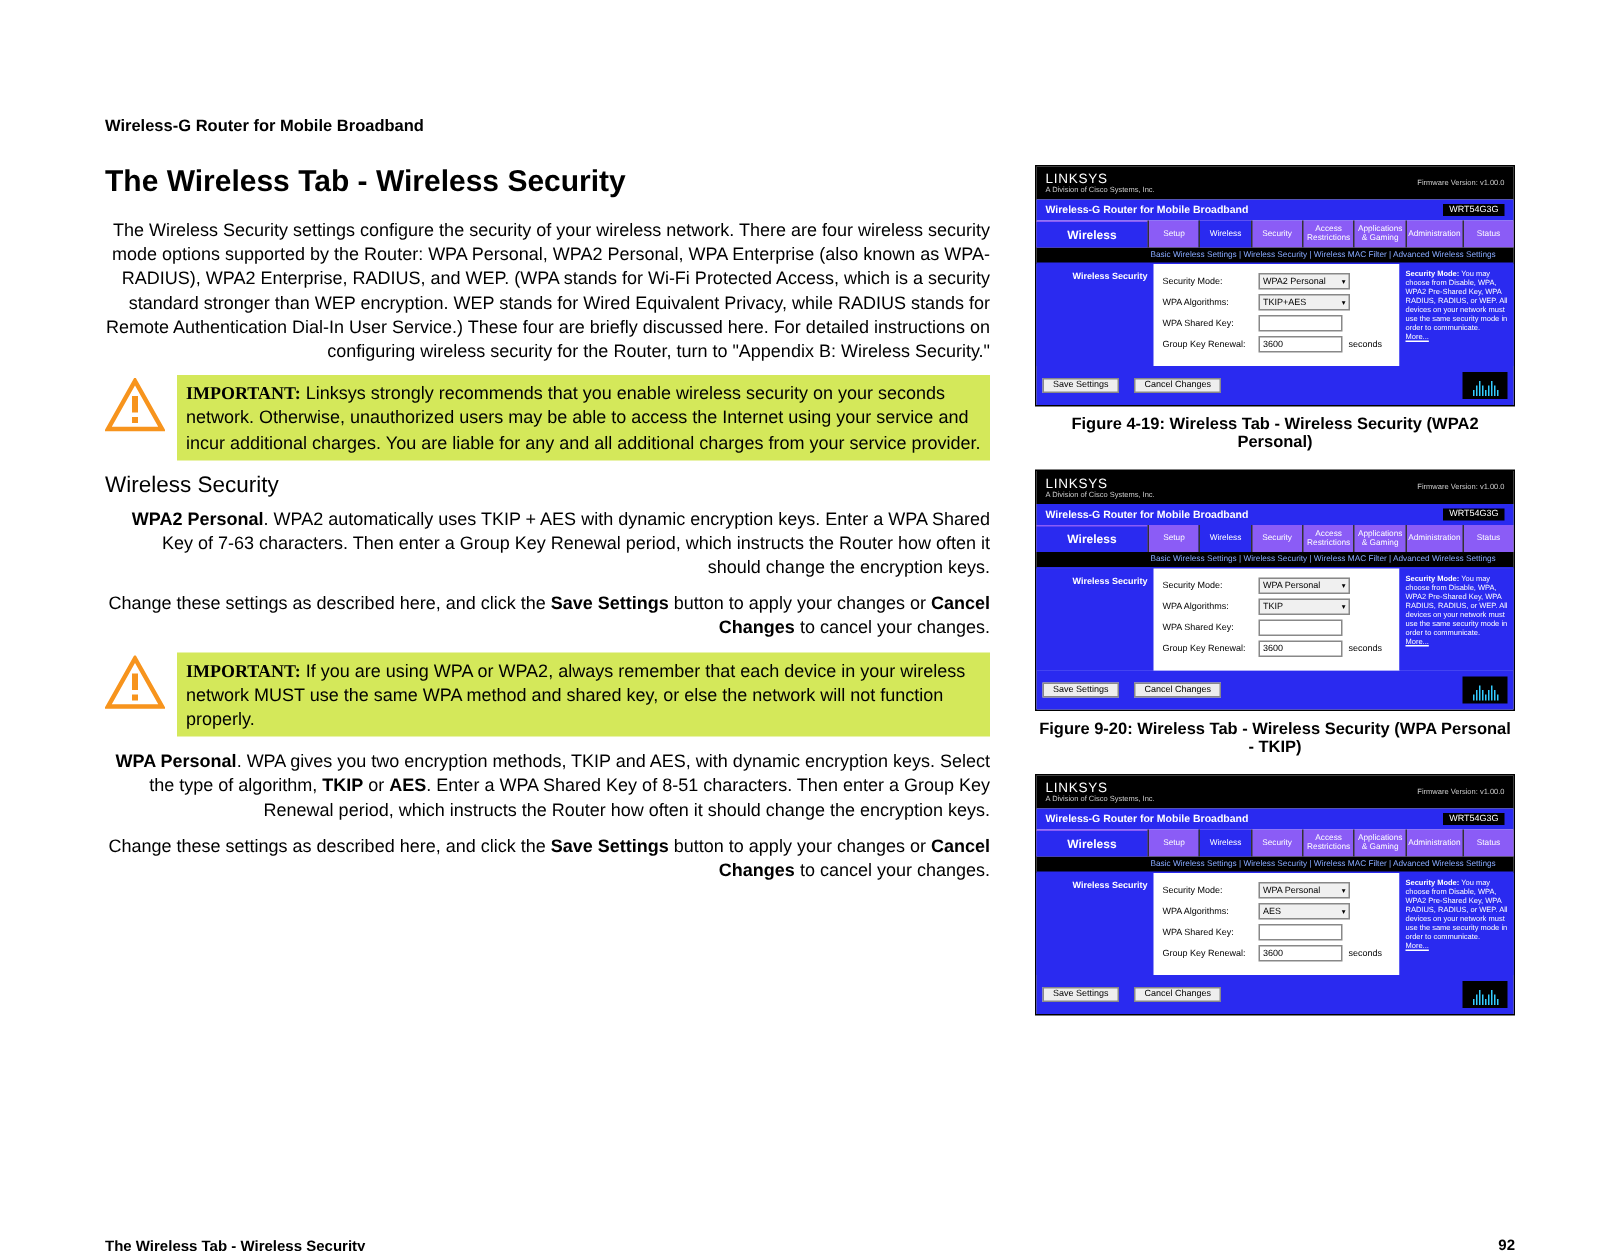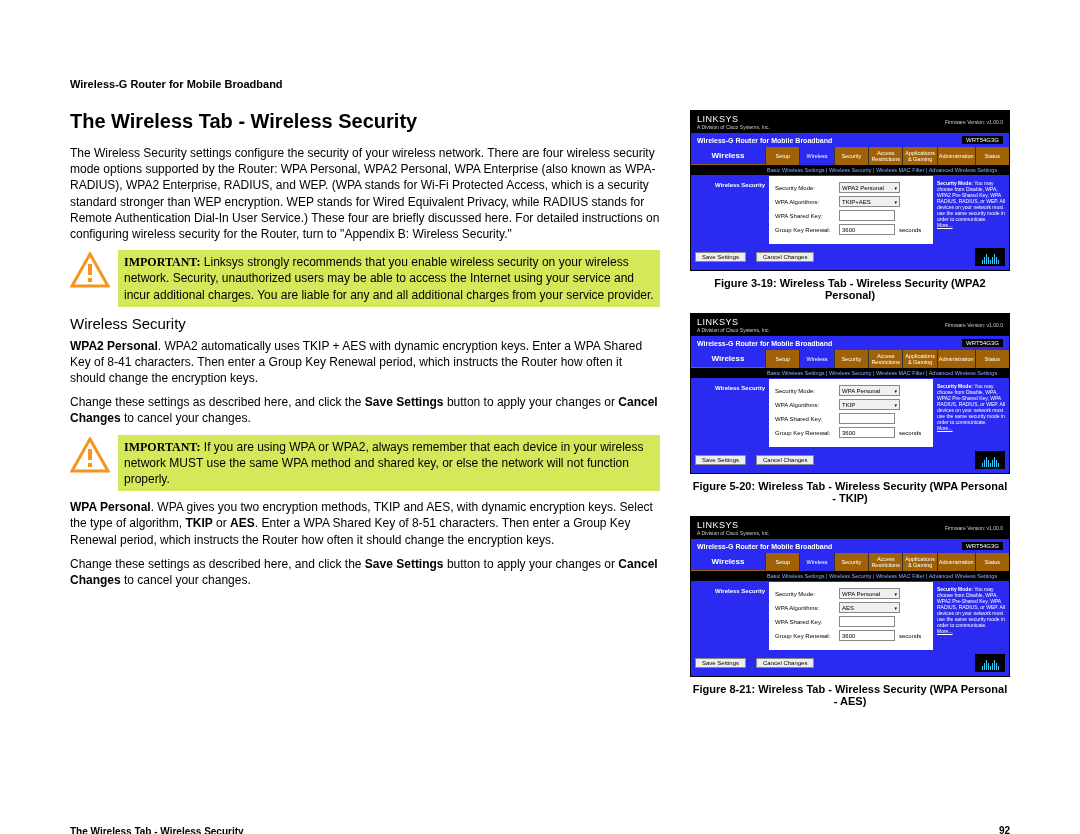--- a/index.html
+++ b/index.html
@@ -36,20 +36,21 @@
   }
   h1.section-title {
     font-size: 20px;
     font-weight: bold;
     margin: 0 0 12px 0;
   }
   .body-text {
     font-size: 12px;
     line-height: 1.35;
     margin: 0 0 8px 0;
+    text-align: right;
   }
   .subhead {
     font-size: 15px;
     margin: 8px 0 6px 0;
   }
   .callout {
     display: flex;
     align-items: flex-start;
     margin: 4px 0 8px 0;
   }
@@ -106,23 +107,23 @@
   .rs-bluebar {
     background: #2a2af0;
     display: flex;
     justify-content: space-between;
     align-items: center;
     padding: 3px 6px;
   }
   .rs-bluebar-title { font-size: 7px; font-weight: bold; }
   .rs-model { background:#000; padding:1px 4px; font-size:6px; }
   .rs-nav {
-    background: #a16207;
-    display: flex;
-    align-items: flex-start;
+    background: #8b5cf6;
+    display: flex;
+    align-items: center;
   }
   .rs-nav-left {
     background: #2a2af0;
     width: 70px;
     font-weight: bold;
     font-size: 8px;
     display: flex;
     align-items: center;
     justify-content: center;
     padding: 4px 2px;
@@ -216,28 +217,28 @@
       <h1 class="section-title">The Wireless Tab - Wireless Security</h1>
       <p class="body-text">The Wireless Security settings configure the security of your wireless network. There are four wireless security mode options supported by the Router: WPA Personal, WPA2 Personal, WPA Enterprise (also known as WPA-RADIUS), WPA2 Enterprise, RADIUS, and WEP. (WPA stands for Wi-Fi Protected Access, which is a security standard stronger than WEP encryption. WEP stands for Wired Equivalent Privacy, while RADIUS stands for Remote Authentication Dial-In User Service.) These four are briefly discussed here. For detailed instructions on configuring wireless security for the Router, turn to "Appendix B: Wireless Security."</p>
 
       <div class="callout">
         <svg class="warn-icon" viewBox="0 0 40 36">
           <polygon points="20,2 38,34 2,34" fill="none" stroke="#f7941d" stroke-width="3"></polygon>
           <rect x="18" y="12" width="4" height="11" fill="#f7941d"></rect>
           <rect x="18" y="26" width="4" height="4" fill="#f7941d"></rect>
         </svg>
         <div class="callout-text">
-          <b>IMPORTANT:</b><span> Linksys strongly recommends that you enable wireless security on your wireless network. Security, unauthorized users may be able to access the Internet using your service and incur additional charges. You are liable for any and all additional charges from your service provider.</span>
+          <b>IMPORTANT:</b><span> Linksys strongly recommends that you enable wireless security on your seconds network. Otherwise, unauthorized users may be able to access the Internet using your service and incur additional charges. You are liable for any and all additional charges from your service provider.</span>
         </div>
       </div>
 
       <div class="subhead">Wireless Security</div>
 
       <p class="body-text">
-        <b>WPA2 Personal</b><span>. WPA2 automatically uses TKIP + AES with dynamic encryption keys. Enter a WPA Shared Key of 8-41 characters. Then enter a Group Key Renewal period, which instructs the Router how often it should change the encryption keys.</span>
+        <b>WPA2 Personal</b><span>. WPA2 automatically uses TKIP + AES with dynamic encryption keys. Enter a WPA Shared Key of 7-63 characters. Then enter a Group Key Renewal period, which instructs the Router how often it should change the encryption keys.</span>
       </p>
 
       <p class="body-text">
         <span>Change these settings as described here, and click the </span><b>Save Settings</b><span> button to apply your changes or </span><b>Cancel Changes</b><span> to cancel your changes.</span>
       </p>
 
       <div class="callout">
         <svg class="warn-icon" viewBox="0 0 40 36">
           <polygon points="20,2 38,34 2,34" fill="none" stroke="#f7941d" stroke-width="3"></polygon>
           <rect x="18" y="12" width="4" height="11" fill="#f7941d"></rect>
@@ -313,21 +314,21 @@
               <span style="height:10px"></span>
               <span style="height:7px"></span>
               <span style="height:4px"></span>
         <span style="height:7px"></span>
               <span style="height:10px"></span>
               <span style="height:7px"></span>
               <span style="height:4px"></span>
       </div>
     </div>
         </div>
-      <div class="fig-caption">Figure 3-19: Wireless Tab - Wireless Security (WPA2 Personal)</div>
+      <div class="fig-caption">Figure 4-19: Wireless Tab - Wireless Security (WPA2 Personal)</div>
 
       <div class="router-shot">
     <div class="rs-top">
       <div><span class="rs-logo">LINKSYS</span><div class="rs-sub">A Division of Cisco Systems, Inc.</div></div>
       <div class="rs-sub">Firmware Version: v1.00.0</div>
     </div>
     <div class="rs-bluebar">
       <span class="rs-bluebar-title">Wireless-G Router for Mobile Broadband</span>
       <span class="rs-model">WRT54G3G</span>
     </div>
@@ -376,21 +377,21 @@
               <span style="height:10px"></span>
               <span style="height:7px"></span>
               <span style="height:4px"></span>
         <span style="height:7px"></span>
               <span style="height:10px"></span>
               <span style="height:7px"></span>
               <span style="height:4px"></span>
       </div>
     </div>
         </div>
-      <div class="fig-caption">Figure 5-20: Wireless Tab - Wireless Security (WPA Personal - TKIP)</div>
+      <div class="fig-caption">Figure 9-20: Wireless Tab - Wireless Security (WPA Personal - TKIP)</div>
 
       <div class="router-shot">
     <div class="rs-top">
       <div><span class="rs-logo">LINKSYS</span><div class="rs-sub">A Division of Cisco Systems, Inc.</div></div>
       <div class="rs-sub">Firmware Version: v1.00.0</div>
     </div>
     <div class="rs-bluebar">
       <span class="rs-bluebar-title">Wireless-G Router for Mobile Broadband</span>
       <span class="rs-model">WRT54G3G</span>
     </div>
@@ -439,21 +440,20 @@
               <span style="height:10px"></span>
               <span style="height:7px"></span>
               <span style="height:4px"></span>
         <span style="height:7px"></span>
               <span style="height:10px"></span>
               <span style="height:7px"></span>
               <span style="height:4px"></span>
       </div>
     </div>
         </div>
-      <div class="fig-caption">Figure 8-21: Wireless Tab - Wireless Security (WPA Personal - AES)</div>
     </div>
   </div>
 
   <div class="footer">
     <div class="footer-left">
       <div>The Wireless Tab - Wireless Security</div>
     </div>
     <div>92</div>
   </div>
 </div>

